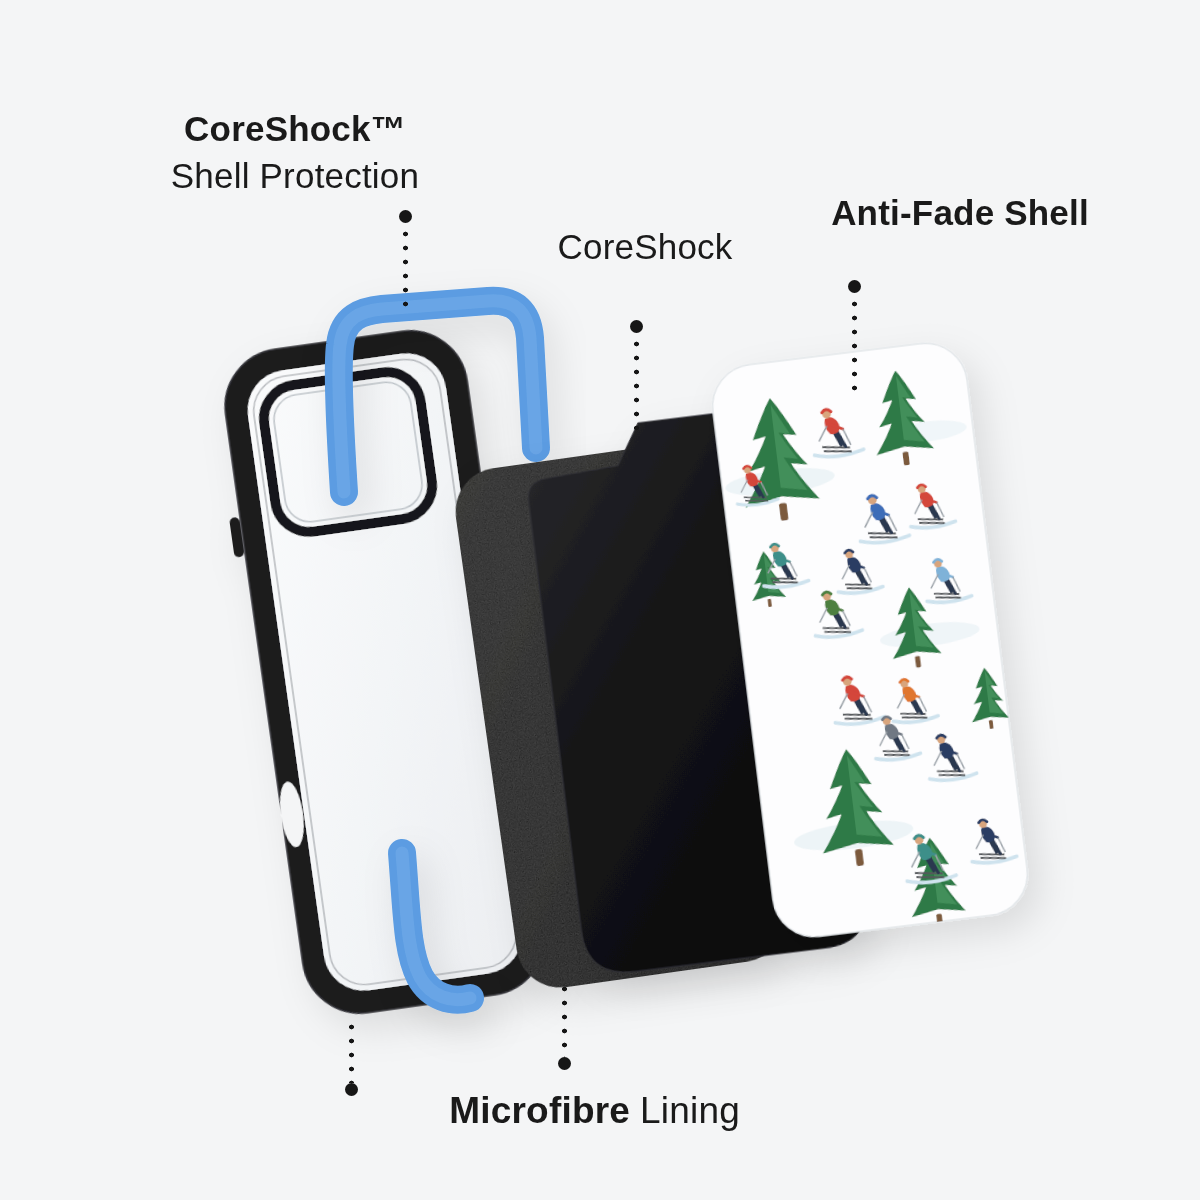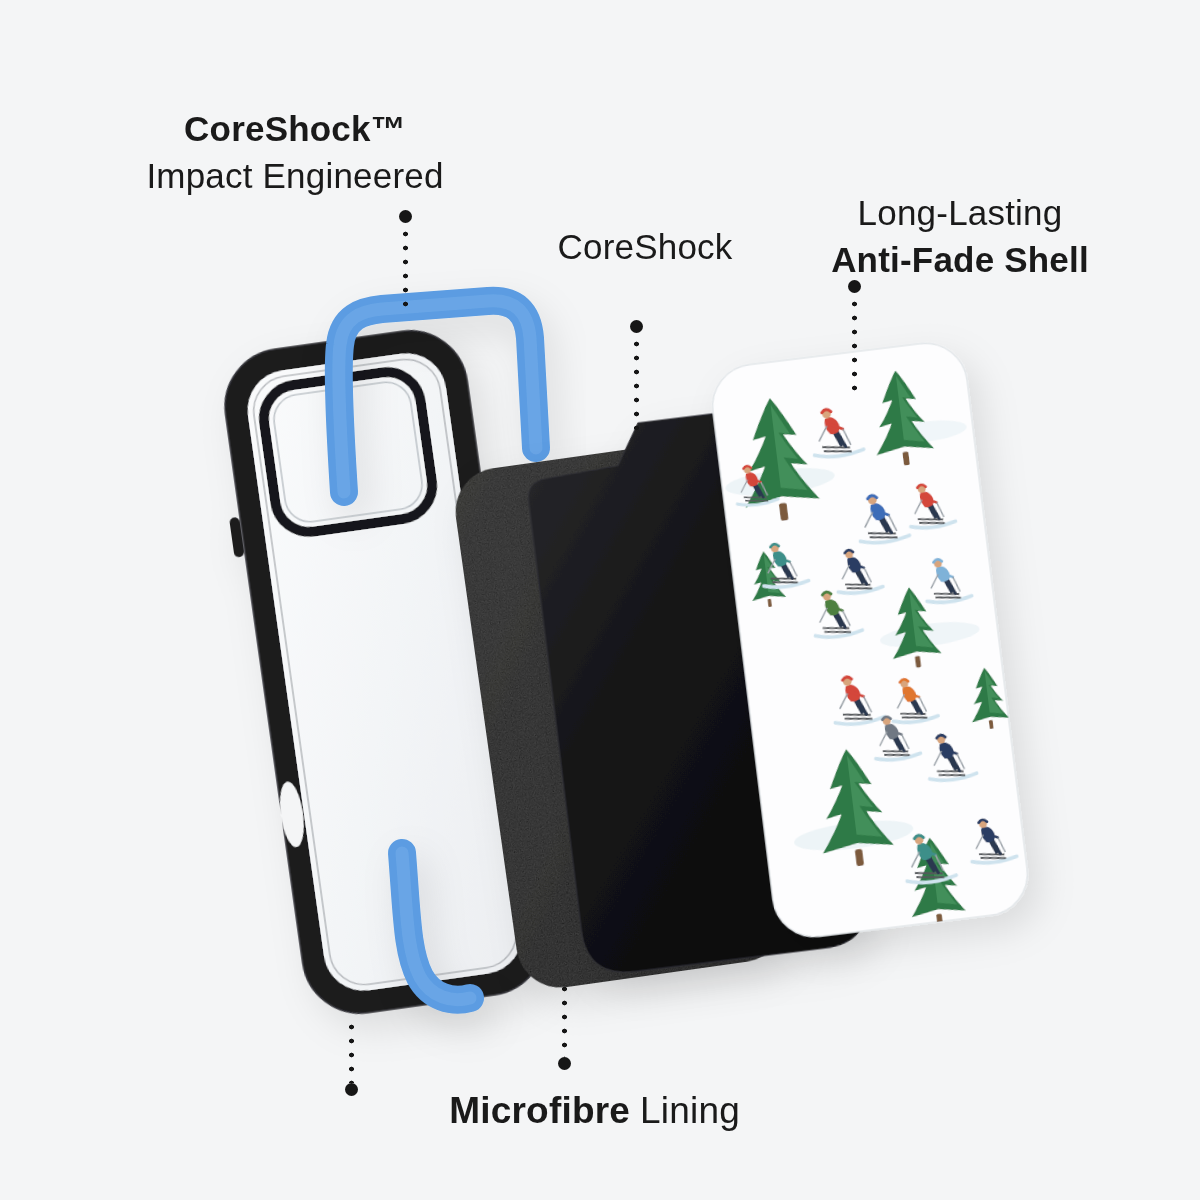--- a/index.html
+++ b/index.html
@@ -144,29 +144,28 @@
         <use href="#skier" class="sk-gray" transform="translate(880 742) scale(1.1)"></use>
         <use href="#skier" class="sk-navy" transform="translate(932 768) scale(1.15)"></use>
         <use href="#skier" class="sk-teal" transform="translate(898 866) scale(1.2)"></use>
         <use href="#skier" class="sk-navy" transform="translate(963 856) scale(1.1)"></use>
       </g>
     </g>
   </svg>
 
   <div class="callout" style="left:105px;top:106px;width:380px;">
     <div class="b">CoreShock™</div>
-    <div>Impact Engineered</div>
+    <div>Shell Protection</div>
   </div>
 
   <div class="callout" style="left:455px;top:224px;width:380px;">
     <div>CoreShock</div>
   </div>
 
   <div class="callout" style="left:770px;top:190px;width:380px;">
-    <div>Long-Lasting</div>
     <div class="b">Anti-Fade Shell</div>
   </div>
 
 
   <div class="callout bottom-callout" style="left:400px;top:1086px;width:340px;text-align:right;">
     <span class="b gap">Microfibre</span><span>Lining</span>
   </div>
 
   <div class="leader" style="left:399px;top:210px;height:102px;">
     <div class="big-dot"></div>

